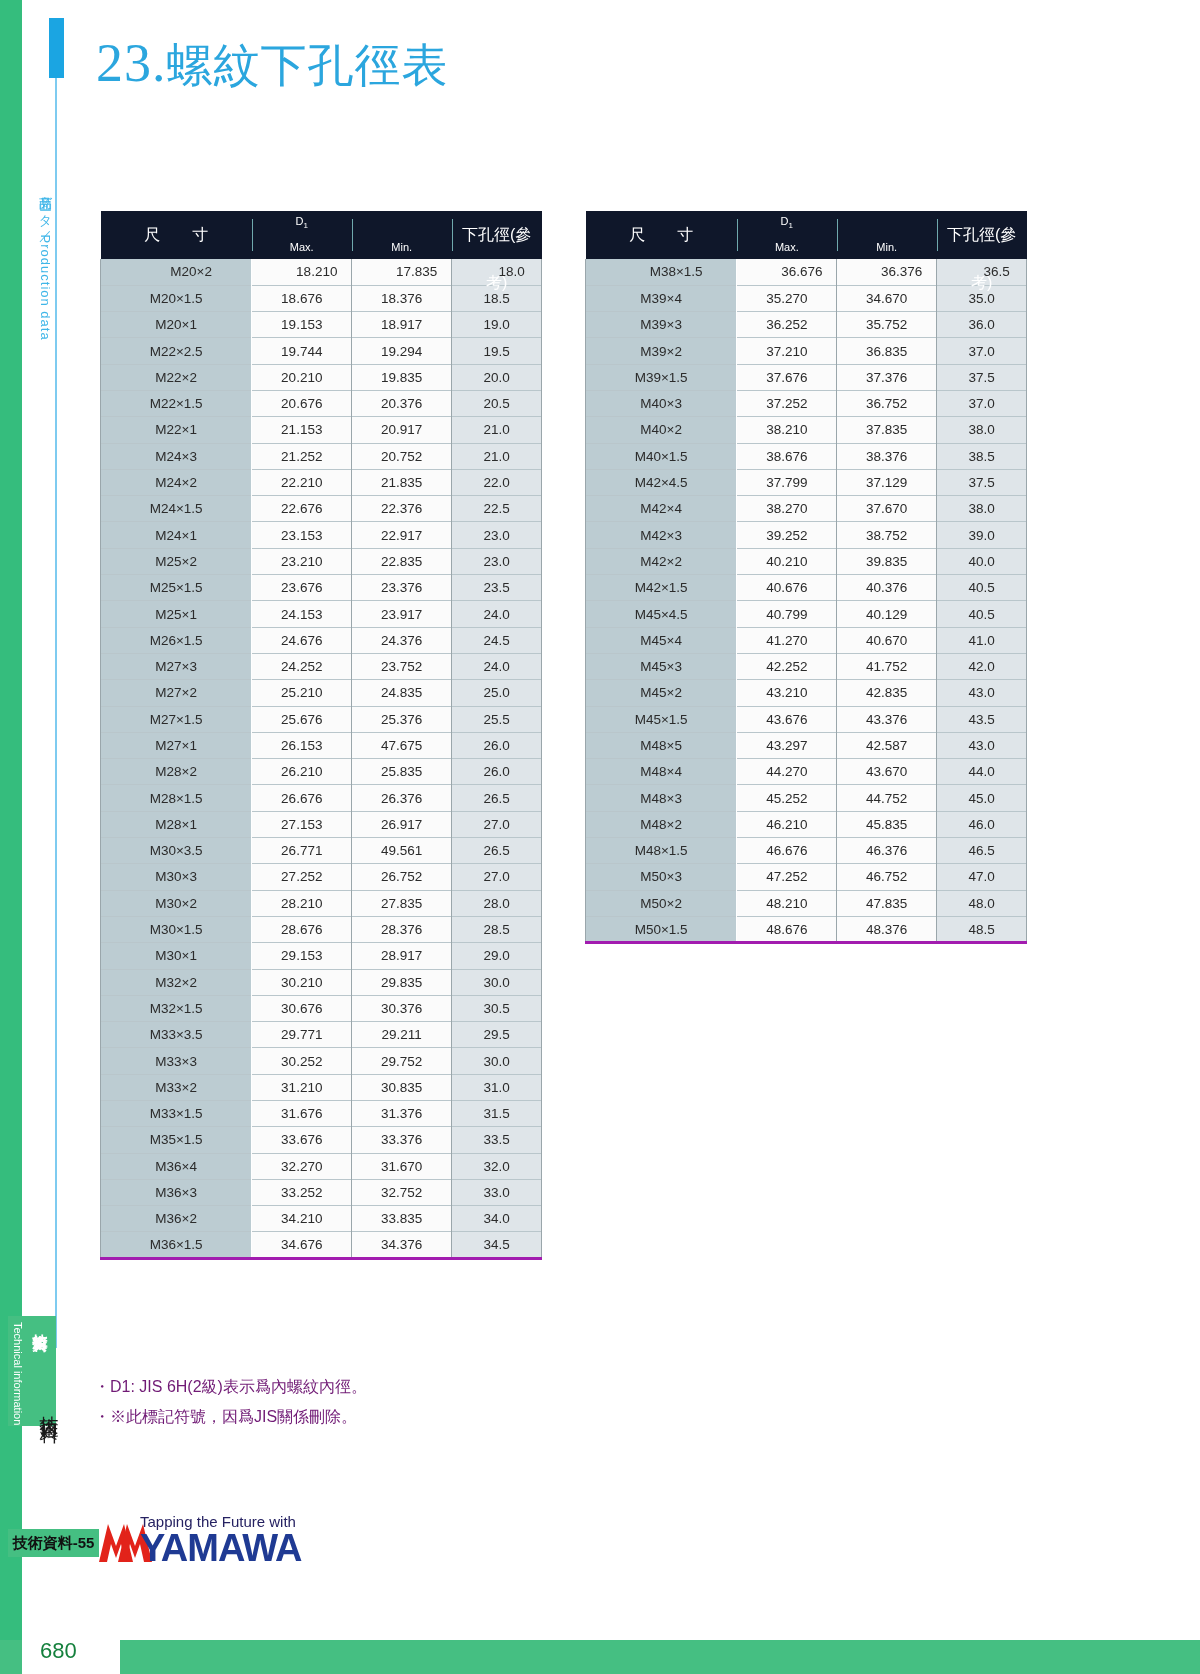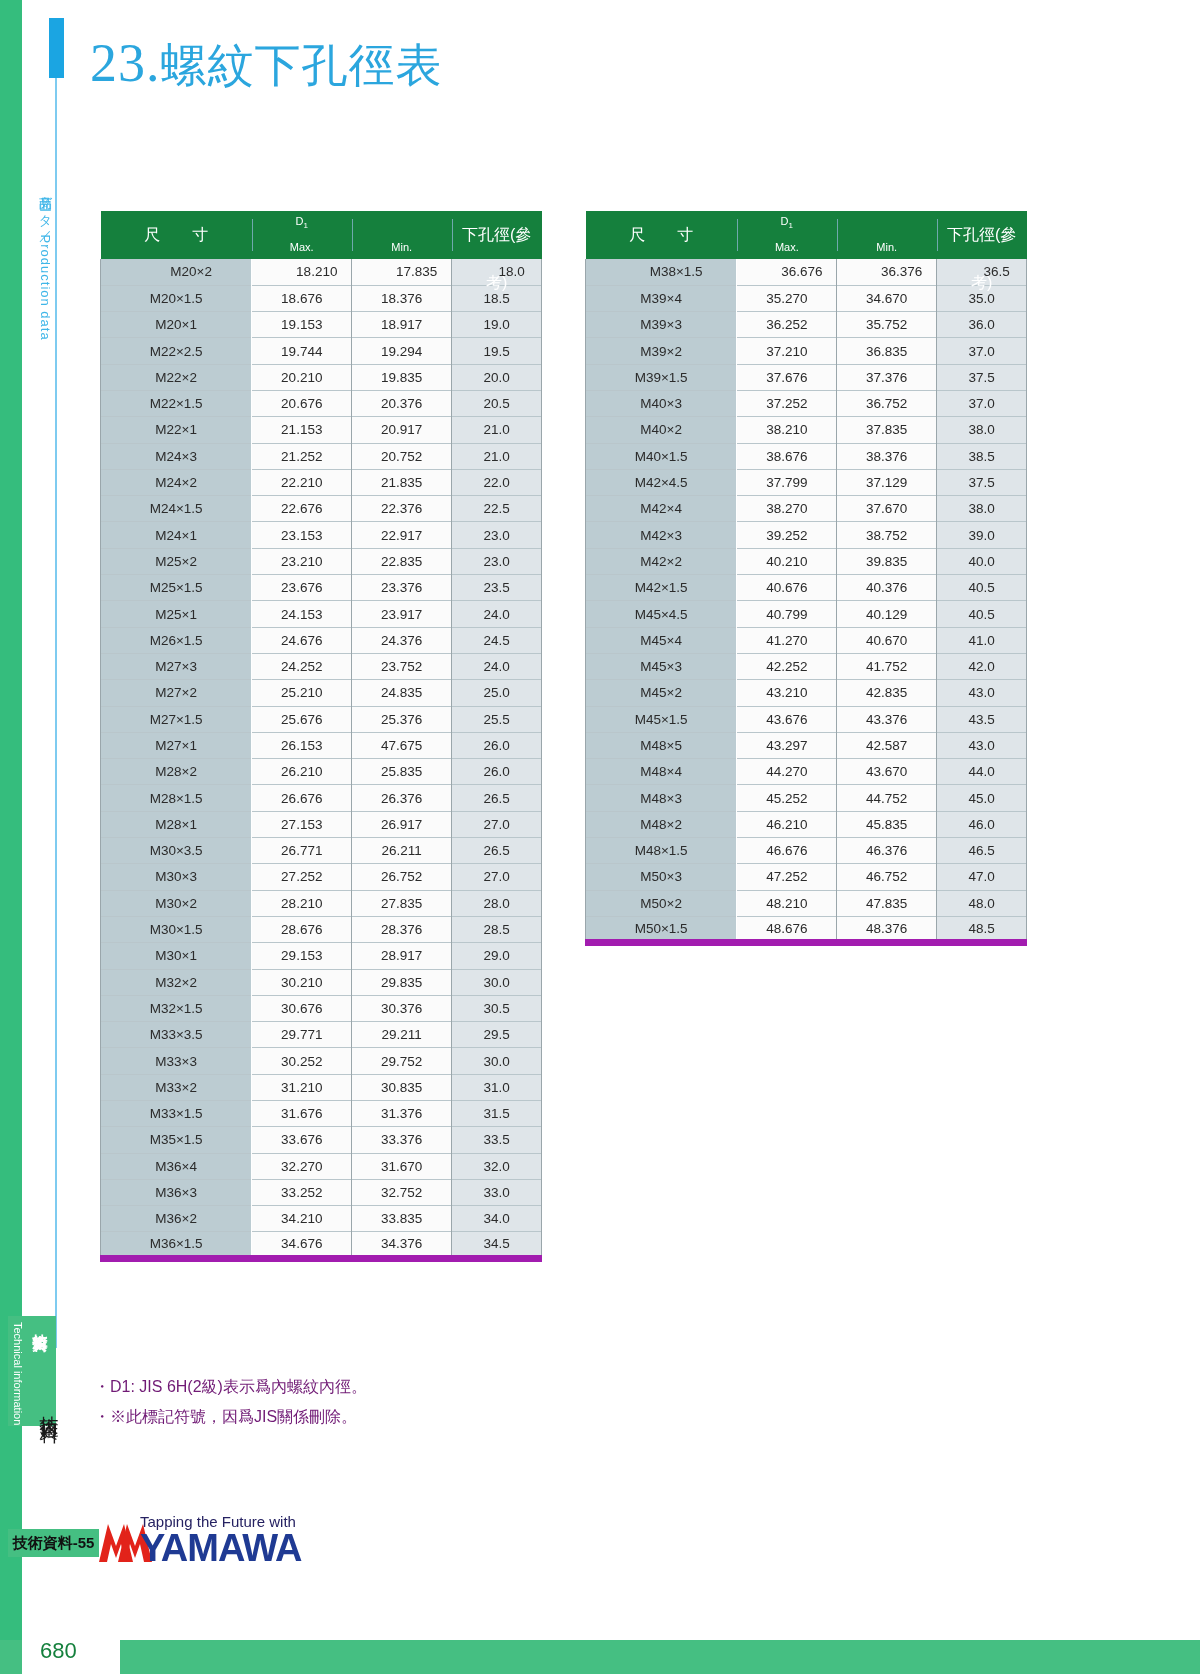--- a/index.html
+++ b/index.html
@@ -80,21 +80,21 @@
     font-size: 19px;
     writing-mode: vertical-rl;
     text-orientation: upright;
     letter-spacing: 3px;
     white-space: nowrap;
   }
 
   
   .page-title {
     position: absolute;
-    left: 90px; top: 32px;
+    left: 96px; top: 32px;
     color: #2ba6de;
     font-size: 50px;
     font-weight: 400;
     letter-spacing: 1px;
     white-space: nowrap;
     font-family: "Liberation Serif", "DejaVu Serif", serif;
   }
   .page-title .num {
     font-size: 54px;
     font-family: "Liberation Serif", "DejaVu Serif", serif;
@@ -114,21 +114,21 @@
   }
   #tbl-left  { left: 100px; top: 211px; width: 442px; }
   #tbl-right { left: 585px; top: 211px; width: 442px; }
 
   .tbl col.c-size { width: 152px; }
   .tbl col.c-max  { width: 100px; }
   .tbl col.c-min  { width: 100px; }
   .tbl col.c-tap  { width: 90px; }
 
   .tbl thead th {
-    background: #15803d;
+    background: #0f172a;
     color: #ffffff;
     font-weight: normal;
     padding: 0;
     border: none;
     vertical-align: middle;
   }
   .hd-wrap { position: relative; height: 48px; }
   .hd-size {
     font-size: 16px;
     letter-spacing: 8px;
@@ -180,21 +180,21 @@
   td.c-num {
     background: #fbfbfb;
     text-align: center;
     border-right: 1px solid #9aa6ab;
   }
   td.c-num.nb { border-right: 1px solid #9aa6ab; }
   td.c-tap {
     background: #dfe5e9;
     text-align: center;
   }
-  .tbl tbody tr:last-child td { border-bottom: 7px solid #a21caf; text-align: center; }
+  .tbl tbody tr:last-child td { border-bottom: 3px solid #a21caf; text-align: center; }
   .tbl tbody td.c-size { border-left: 1px solid #9aa6ab; }
   .tbl tbody td.c-tap { border-right: 1px solid #9aa6ab; }
 
   
   .notes {
     position: absolute;
     left: 94px; top: 1372px;
     color: #701a75;
     font-size: 16px;
     font-family: Liberation Sans, sans-serif;
@@ -445,21 +445,21 @@
         </tr>
         <tr>
           <td class="c-size">M28×1</td>
           <td class="c-num">27.153</td>
           <td class="c-num nb">26.917</td>
           <td class="c-tap">27.0</td>
         </tr>
         <tr>
           <td class="c-size">M30×3.5</td>
           <td class="c-num">26.771</td>
-          <td class="c-num nb">26.211</td>
+          <td class="c-num nb">49.561</td>
           <td class="c-tap">26.5</td>
         </tr>
         <tr>
           <td class="c-size">M30×3</td>
           <td class="c-num">27.252</td>
           <td class="c-num nb">26.752</td>
           <td class="c-tap">27.0</td>
         </tr>
         <tr>
           <td class="c-size">M30×2</td>

